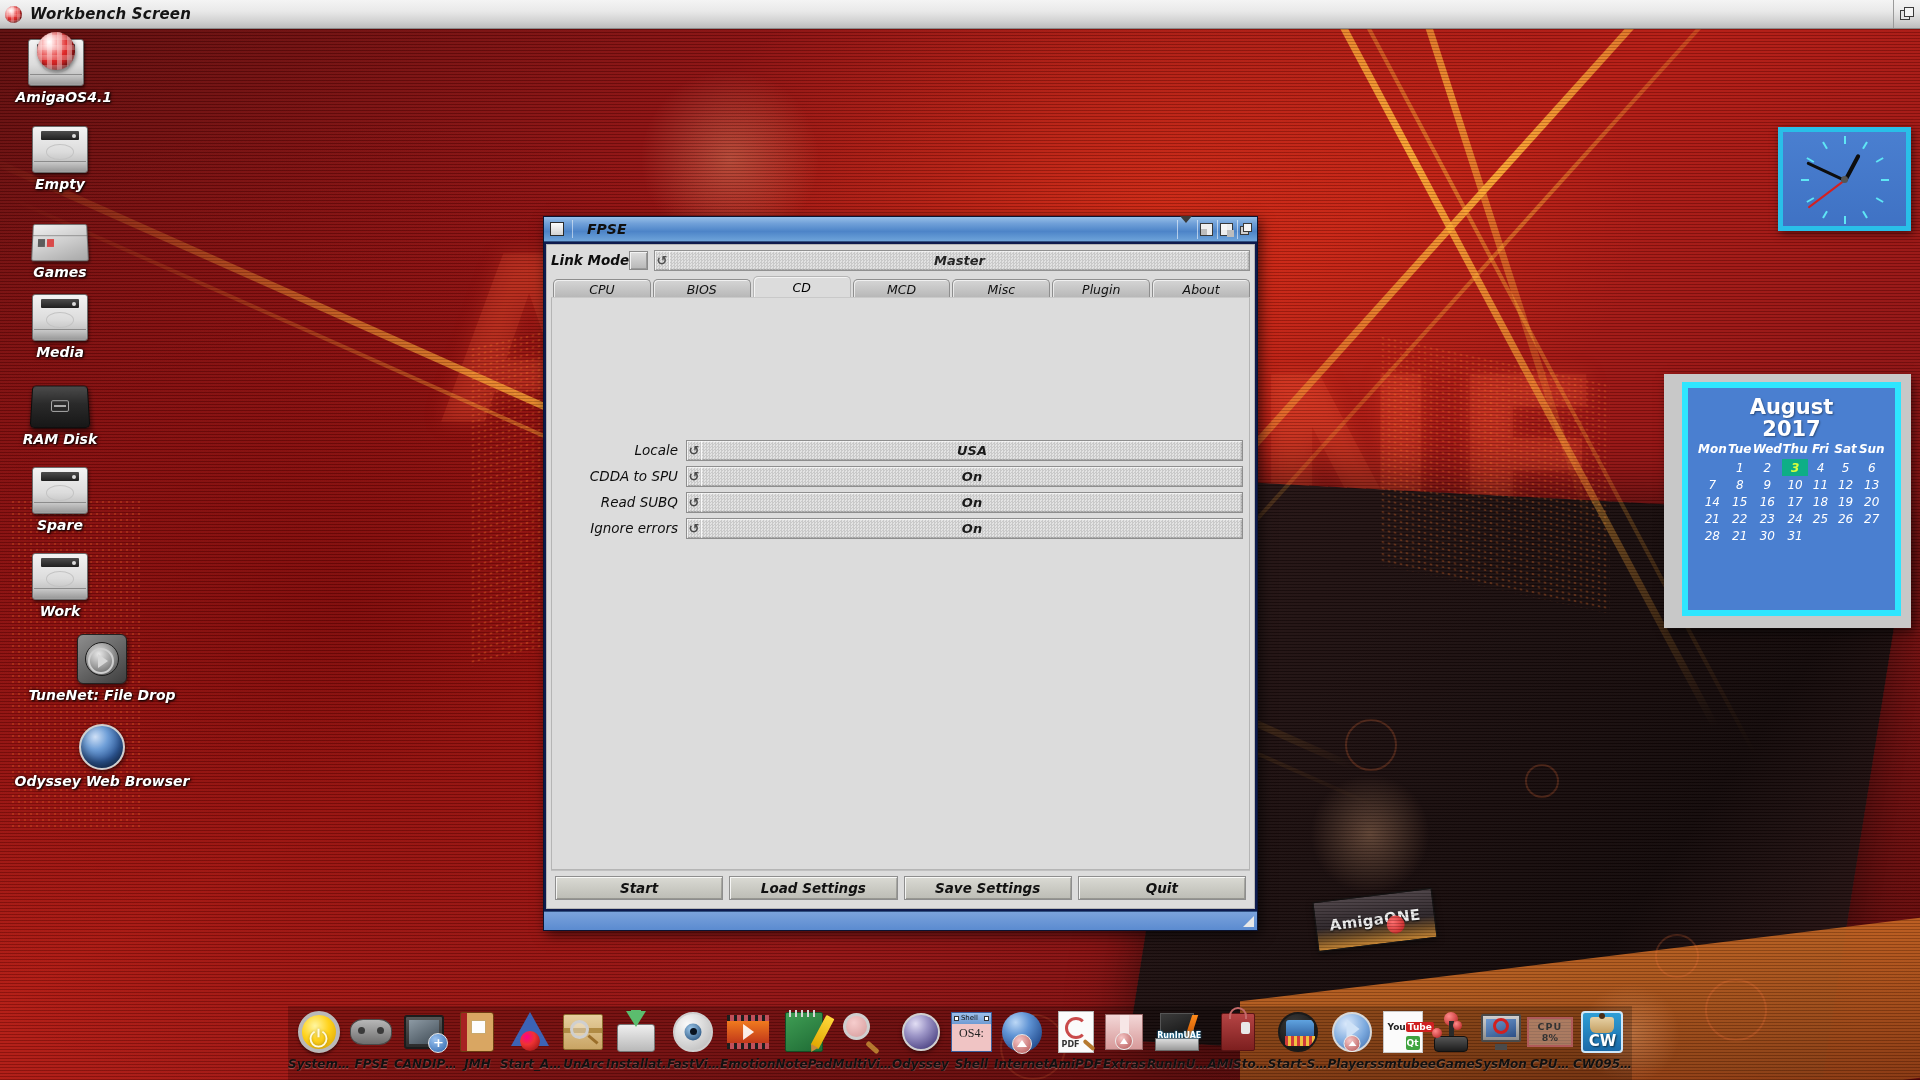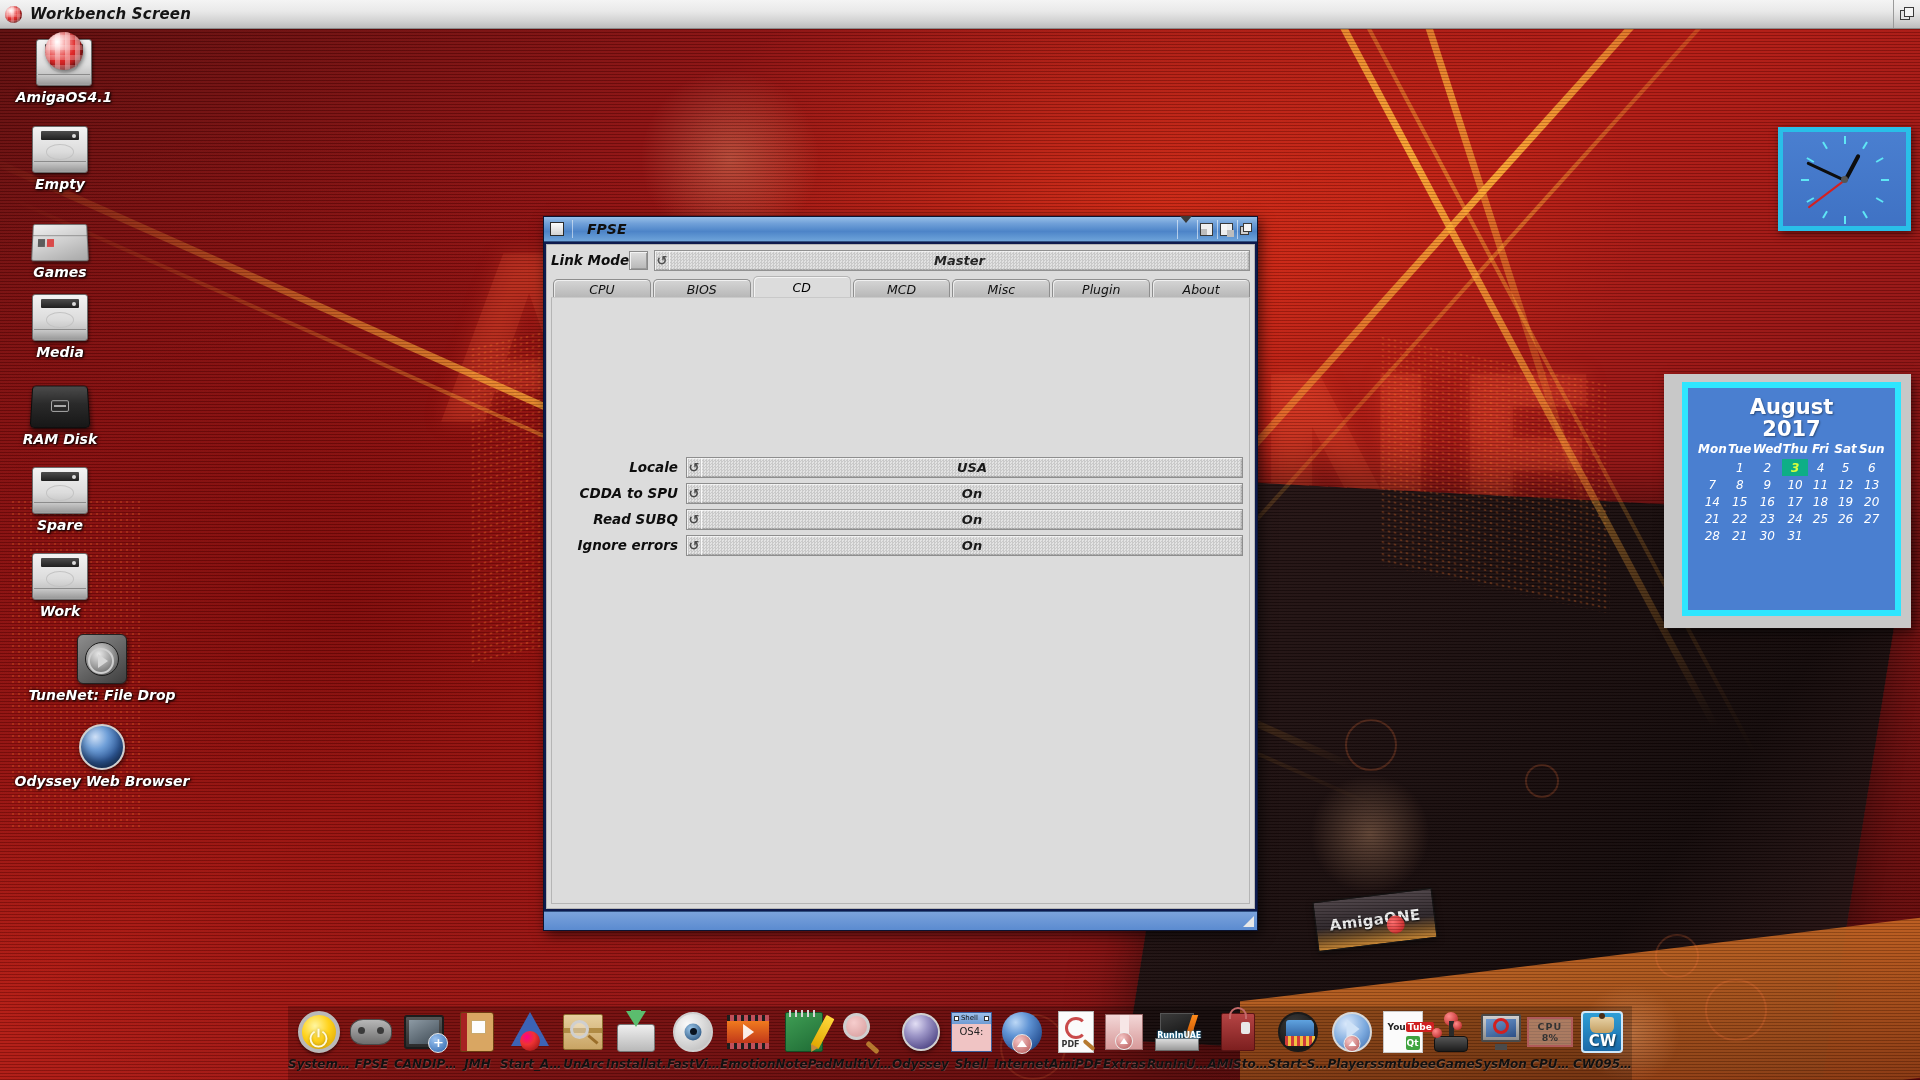--- a/index.html
+++ b/index.html
@@ -331,21 +331,21 @@
   }
   .tabpanel {
     flex: 1; background: #dcdcdc; border: 1px solid #b5b5b5; border-top: 1px solid #c9c9c9;
     display: flex; flex-direction: column; justify-content: center;
     padding: 0 6px; margin-top: -1px;
   }
   .settings { margin-top: 34px; }
   .srow { display: flex; align-items: center; height: 23px; margin-bottom: 3px; }
   .srow .sl {
     width: 128px; text-align: right; padding-right: 8px;
-    font-size: 13.5px; font-weight: bold; font-style: italic; color: #0e0e0e;
+    font-size: 13.5px; font-weight: normal; font-style: italic; color: #0e0e0e;
   }
   .srow .cyclebtn { margin-left: 0; height: 21px; }
   .spacer-bottom { height: 220px; }
 
   
   .btnrow {
     display: flex; gap: 6px; padding: 5px 4px 4px 4px;
     background: #dcdcdc; border-top: 1px solid #c0c0c0;
   }
   .btn {
@@ -492,21 +492,21 @@
     border: 3px solid #cfcfcf; background: radial-gradient(circle at 38% 32%, #f6cdcd, #d59a9a); }
   .g-mag .hdl2 { position:absolute; right:2px; bottom:2px; width:15px; height:5px; background:#b5792e;
     transform: rotate(42deg); border-radius:2px; }
   .g-odyssey { width: 38px; height: 38px; border-radius: 50%;
     background: radial-gradient(circle at 34% 26%, #e2def4 0%, #9e97c8 35%, #5b5290 75%, #35305c 100%);
     border: 2px solid #d0d0d0; box-shadow: 0 2px 4px rgba(0,0,0,.5); }
   .g-shell { width: 41px; height: 40px; background: #f0c4c4; border: 1px solid #3a5f9e; }
   .g-shell .hdr { height: 11px; background: linear-gradient(to bottom,#9dc0ea,#6f9bd3);
     font-size: 7px; color: #111; display:flex; align-items:center; padding-left:2px; gap:2px; }
   .g-shell .hdr i { width:5px; height:5px; border:1px solid #333; background:#fff; }
-  .g-shell .bd { font-size: 10px; color:#222; padding: 2px 0 0 0; }
+  .g-shell .bd { font-size: 12px; color:#222; padding: 2px 0 0 0; font-family: Liberation Serif, serif; }
   .g-internet { width: 40px; height: 40px; border-radius: 50%;
     background: radial-gradient(circle at 34% 26%, #bcd8f6 0%, #5f93d4 35%, #2a5496 75%, #16305c 100%);
     position: relative; }
   .g-internet .tag { position:absolute; left:50%; bottom:-2px; transform: translateX(-50%);
     width: 20px; height: 20px; border-radius: 50%;
     background: radial-gradient(circle at 35% 30%, #f6c8c8, #b35252); border:1.5px solid #e6e6e6;
     display:flex; align-items:center; justify-content:center; }
   .g-internet .tag::after { content:""; width:0;height:0;
     border-left:5px solid transparent;border-right:5px solid transparent;border-bottom:7px solid #fff; }
   .g-pdf { width: 36px; height: 42px; background: #fbfbfb; border: 1px solid #b5b5b5; position: relative; }
@@ -632,21 +632,21 @@
   <div class="glow g1"></div>
   <div class="glow g2"></div>
   <div class="glow g3"></div>
   <div class="logoplate">
     <span>AmigaONE</span>
     <div class="dot"></div>
   </div>
   <div class="scan"></div>
 </div>
 
-<div class="dicon" style="left:8px; top:30px;">
+<div class="dicon" style="left:0; top:30px;text-align:right;">
   <div class="gfx">
     <div class="hd">
         <div class="chip">
           <i></i>
         </div>
         <div class="platter"></div>
         <div class="ball"></div>
         <div class="led"></div>
         <div class="vents"></div>
       </div>
@@ -856,20 +856,34 @@
                 <span class="cyc-glyph">↺</span>
               </span>
             <span class="cyc-val">On</span>
           </div>
         </div>
 
       </div>
       <div class="spacer-bottom"></div>
     </div>
 
+    <div class="btnrow">
+      <div class="btn">
+          <span>Start</span>
+        </div>
+      <div class="btn">
+          <span>Load Settings</span>
+        </div>
+      <div class="btn">
+          <span>Save Settings</span>
+        </div>
+      <div class="btn">
+          <span>Quit</span>
+        </div>
+    </div>
   </div>
 
   <div class="resizebar">
     <div class="resize-grip"></div>
   </div>
 </div>
 
 <div id="clock">
   <div class="face">
     <div class="tick" style="transform:translateX(-50%) rotate(0deg)"></div>

